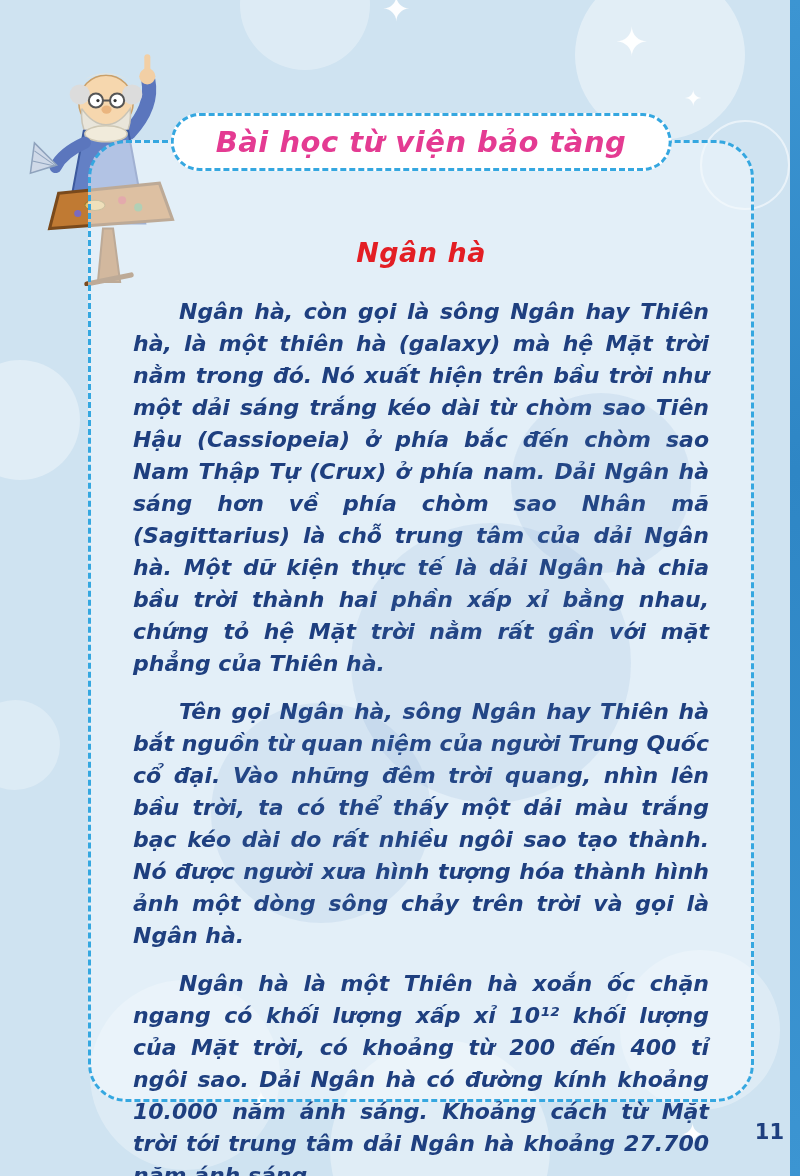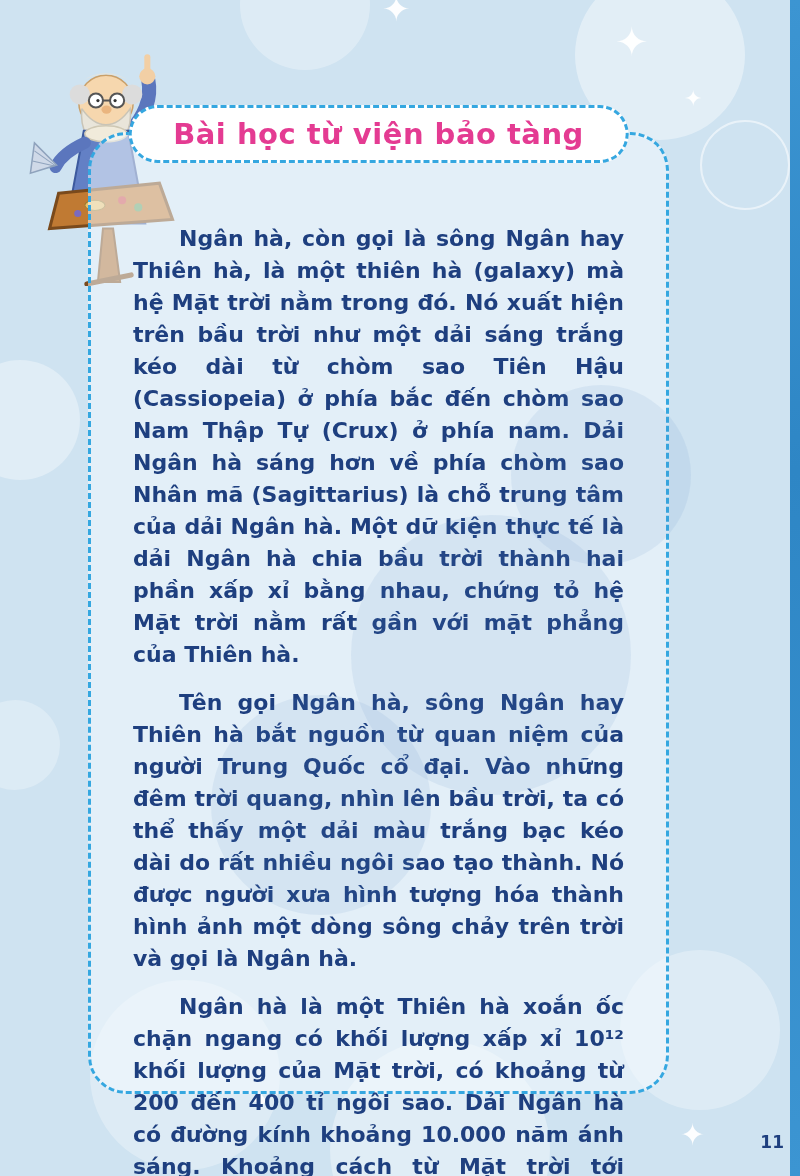--- a/index.html
+++ b/index.html
@@ -23,25 +23,26 @@
   .right-strip{
     position:absolute;right:0;top:0;width:10px;height:1176px;
     background:linear-gradient(180deg,#3c95d2,#2e86c5 40%,#3c95d2);
   }
 
   
   .professor{position:absolute;left:20px;top:34px;width:172px;height:252px;}
 
   
   .content-box{
-    position:absolute;left:88px;top:132px;width:581px;height:962px;
+    position:absolute;left:88px;top:140px;width:666px;height:962px;
     border:3px dashed var(--border);
     border-radius:38px;
     background:rgba(244,250,254,.55);
     padding:88px 42px 30px 42px;
+    font-style:italic;
   }
   .badge{
     position:absolute;top:-30px;left:50%;transform:translateX(-50%);
     background:#ffffff;
     border:3px dashed var(--border);
     border-radius:34px;
     padding:9px 42px;
     white-space:nowrap;
   }
   .badge span{
@@ -57,23 +58,23 @@
   }
   p.body-par{
     color:var(--body-text);
     font-size:22px;font-weight:700;
     line-height:32px;
     text-align:justify;
     text-indent:46px;
     margin-bottom:16px;
   }
   .page-number{
-    position:absolute;right:16px;bottom:24px;
+    position:absolute;right:16px;bottom:32px;
     color:var(--page-number);
-    font-size:17px;font-weight:700;
+    font-size:21px;font-weight:700;
   }
 </style>
 </head>
 <body>
 
 <div class="bubble" style="left:575px;top:-30px;width:170px;height:170px;background:rgba(255,255,255,.40);"></div>
 <div class="bubble" style="left:700px;top:120px;width:90px;height:90px;background:transparent;border:2px solid rgba(255,255,255,.55);"></div>
 <div class="bubble" style="left:-40px;top:360px;width:120px;height:120px;background:rgba(255,255,255,.35);"></div>
 <div class="bubble" style="left:-30px;top:700px;width:90px;height:90px;background:rgba(255,255,255,.28);"></div>
 <div class="bubble" style="left:90px;top:980px;width:190px;height:190px;background:rgba(255,255,255,.30);"></div>
@@ -133,19 +134,20 @@
 <div class="content-box">
 
   <div class="inner-blob" style="left:260px;top:380px;width:280px;height:280px;"></div>
   <div class="inner-blob" style="left:420px;top:250px;width:180px;height:180px;"></div>
   <div class="inner-blob" style="left:120px;top:560px;width:220px;height:220px;"></div>
 
   <div class="badge">
     <span>Bài học từ viện bảo tàng</span>
   </div>
 
+  <h1 class="article-title">Ngân hà</h1>
 
   <p class="body-par">Ngân hà, còn gọi là sông Ngân hay Thiên hà, là một thiên hà (galaxy) mà hệ Mặt trời nằm trong đó. Nó xuất hiện trên bầu trời như một dải sáng trắng kéo dài từ chòm sao Tiên Hậu (Cassiopeia) ở phía bắc đến chòm sao Nam Thập Tự (Crux) ở phía nam. Dải Ngân hà sáng hơn về phía chòm sao Nhân mã (Sagittarius) là chỗ trung tâm của dải Ngân hà. Một dữ kiện thực tế là dải Ngân hà chia bầu trời thành hai phần xấp xỉ bằng nhau, chứng tỏ hệ Mặt trời nằm rất gần với mặt phẳng của Thiên hà.</p>
   <p class="body-par">Tên gọi Ngân hà, sông Ngân hay Thiên hà bắt nguồn từ quan niệm của người Trung Quốc cổ đại. Vào những đêm trời quang, nhìn lên bầu trời, ta có thể thấy một dải màu trắng bạc kéo dài do rất nhiều ngôi sao tạo thành. Nó được người xưa hình tượng hóa thành hình ảnh một dòng sông chảy trên trời và gọi là Ngân hà.</p>
   <p class="body-par">Ngân hà là một Thiên hà xoắn ốc chặn ngang có khối lượng xấp xỉ 10¹² khối lượng của Mặt trời, có khoảng từ 200 đến 400 tỉ ngôi sao. Dải Ngân hà có đường kính khoảng 10.000 năm ánh sáng. Khoảng cách từ Mặt trời tới trung tâm dải Ngân hà khoảng 27.700 năm ánh sáng.</p>
 </div>
 
 <div class="page-number">11</div>
 
 </body></html>

